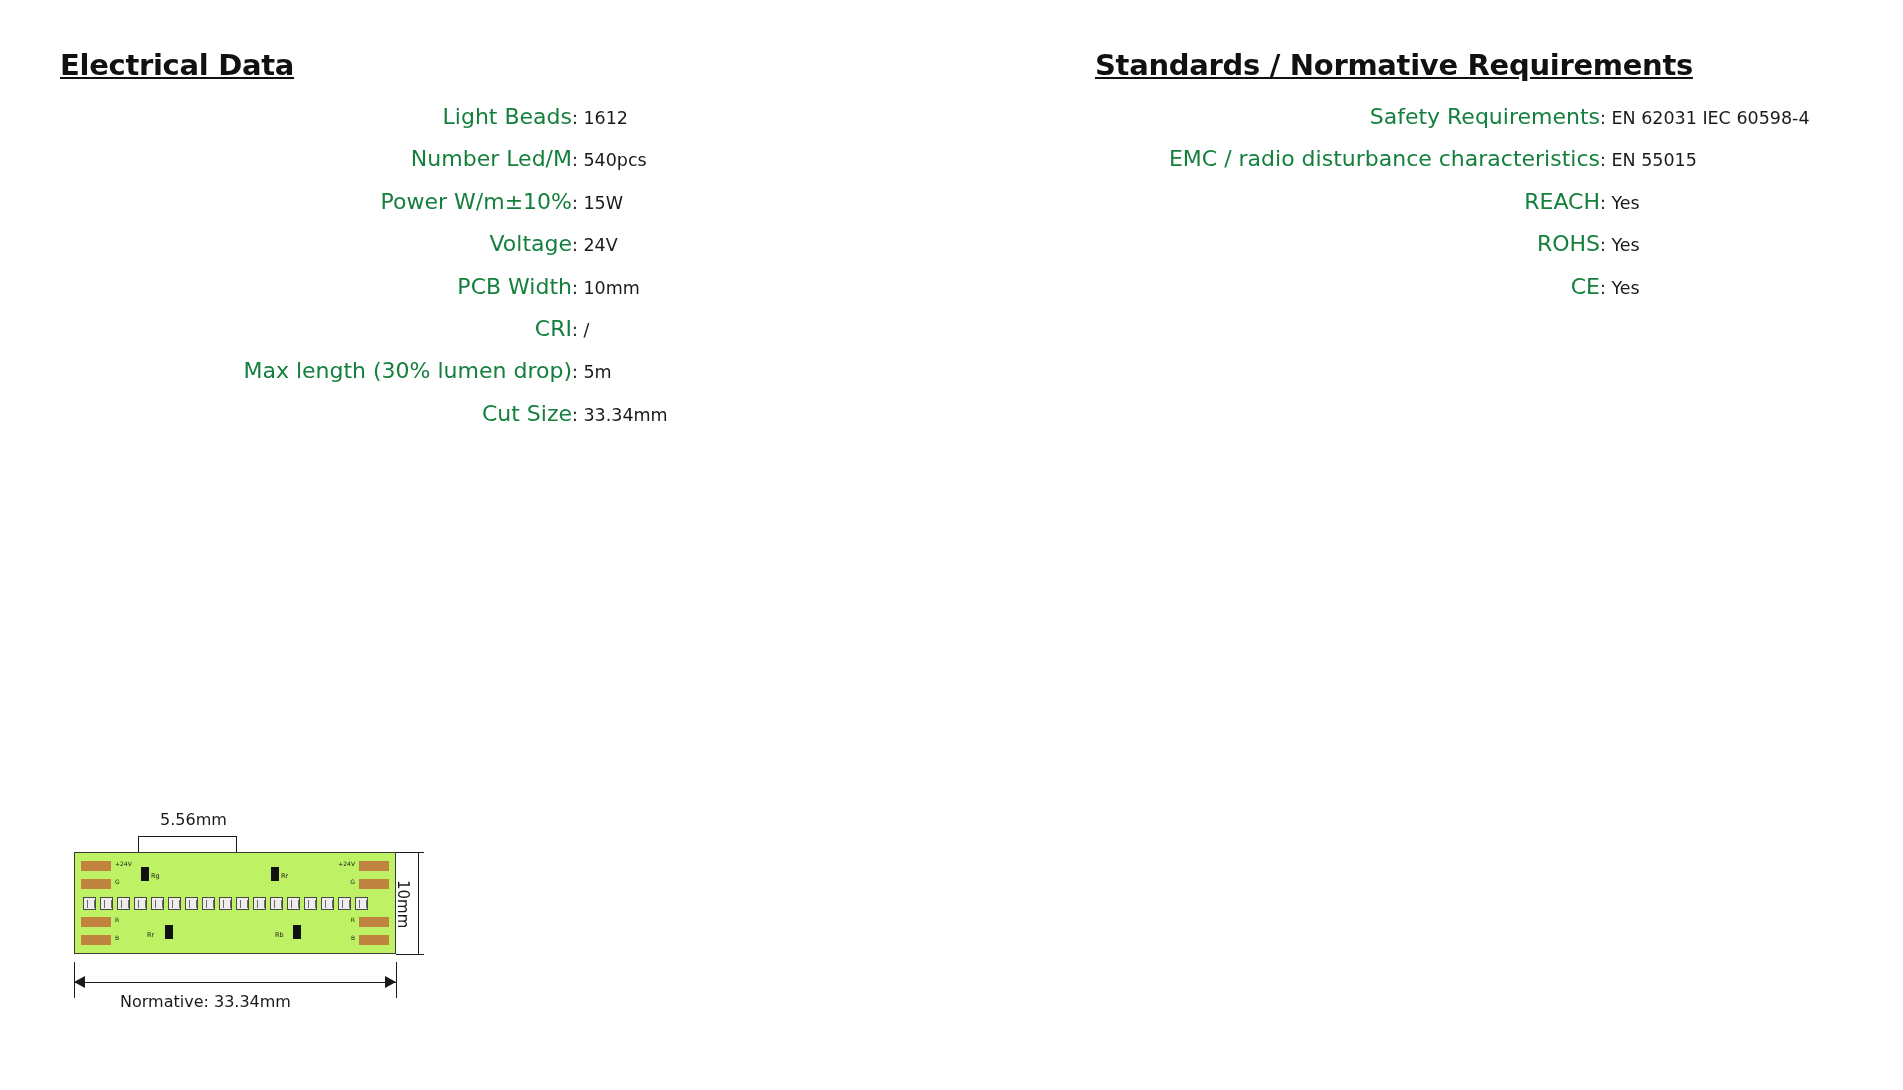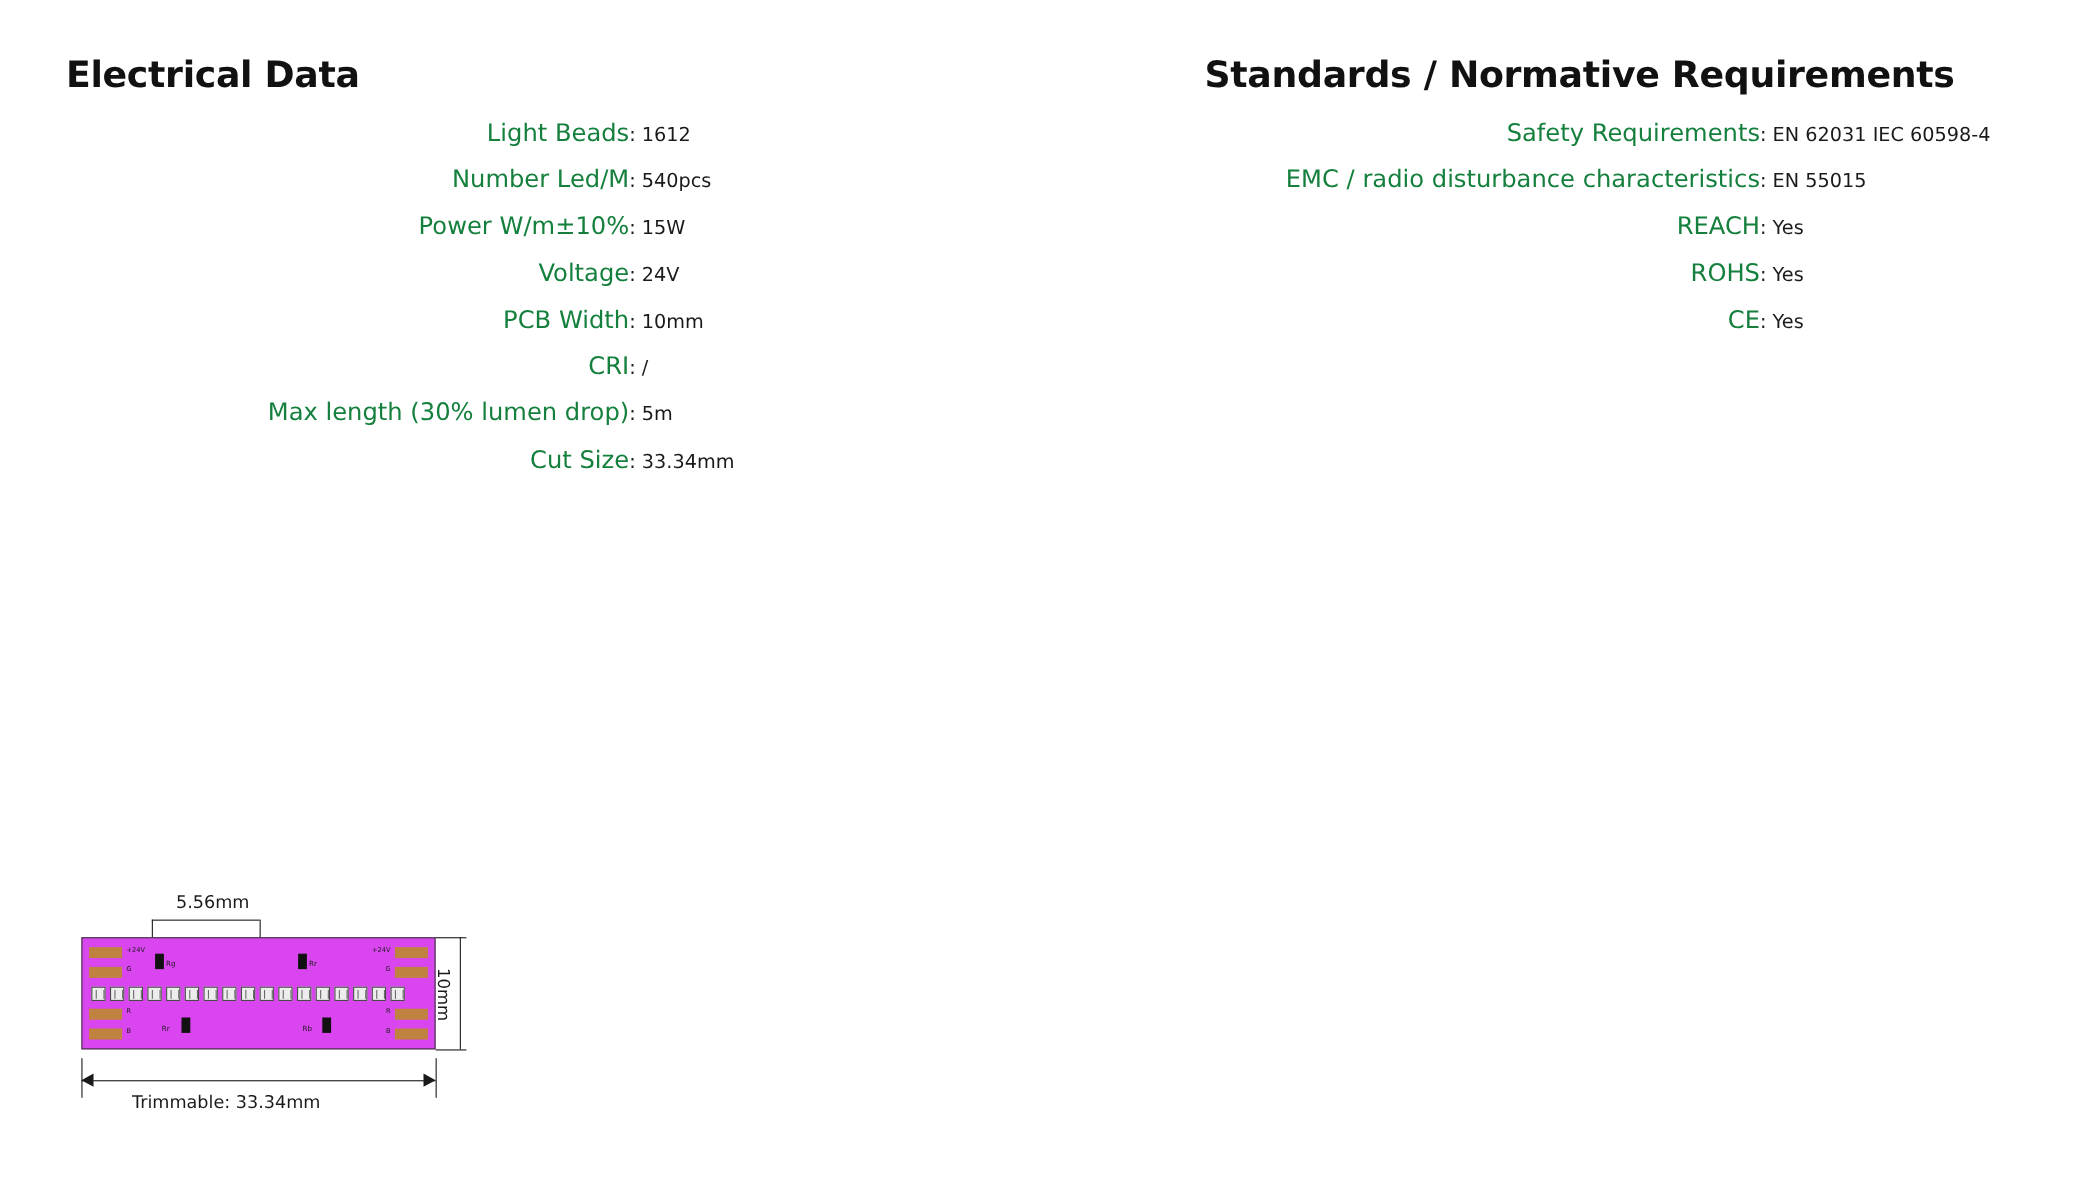--- a/index.html
+++ b/index.html
@@ -27,25 +27,26 @@
   .col {
     position: absolute;
     top: 48px;
   }
   .col-left  { left: 60px;  width: 780px; }
   .col-right { left: 1095px; width: 760px; }
 
   .section-title {
     font-family: "DejaVu Sans", sans-serif;
     font-weight: bold;
-    font-size: 33px;
+    font-size: 29px;
     letter-spacing: -0.3px;
     color: #111111;
     margin: 0 0 22px 0;
     white-space: nowrap;
+    text-decoration: underline;
   }
 
   .spec-row {
     display: flex;
     align-items: baseline;
     margin-bottom: 16px;
   }
   .spec-label {
     font-size: 22px;
     color: #15803d;
@@ -104,21 +105,21 @@
   .tick-a { left: 78px;  top: 26px; height: 22px; }
   .tick-b { left: 176px; top: 26px; height: 22px; }
 
   .strip-box {
     position: absolute;
     left: 14px;
     top: 42px;
     width: 322px;
     height: 102px;
     border: 1px solid #3a3a3a;
-    background: #d946ef;
+    background: #bef264;
   }
 
   
   .pad {
     position: absolute;
     background: #c0833f;
     height: 10px;
     width: 30px;
   }
   .pad-l1 { left: 6px;  top: 8px; }
@@ -372,16 +373,16 @@
     <div class="dim-right-tick-t"></div>
     <div class="dim-right-tick-b"></div>
     <div class="dim-right-line"></div>
     <div class="dim-right-label">10mm</div>
 
     <div class="tick tick-bl"></div>
     <div class="tick tick-br"></div>
     <div class="dim-bottom-line"></div>
     <div class="arrow-l"></div>
     <div class="arrow-r"></div>
-    <div class="dim-bottom-label">Trimmable: 33.34mm</div>
+    <div class="dim-bottom-label">Normative: 33.34mm</div>
   </div>
 
 </div>
 
 </body></html>

